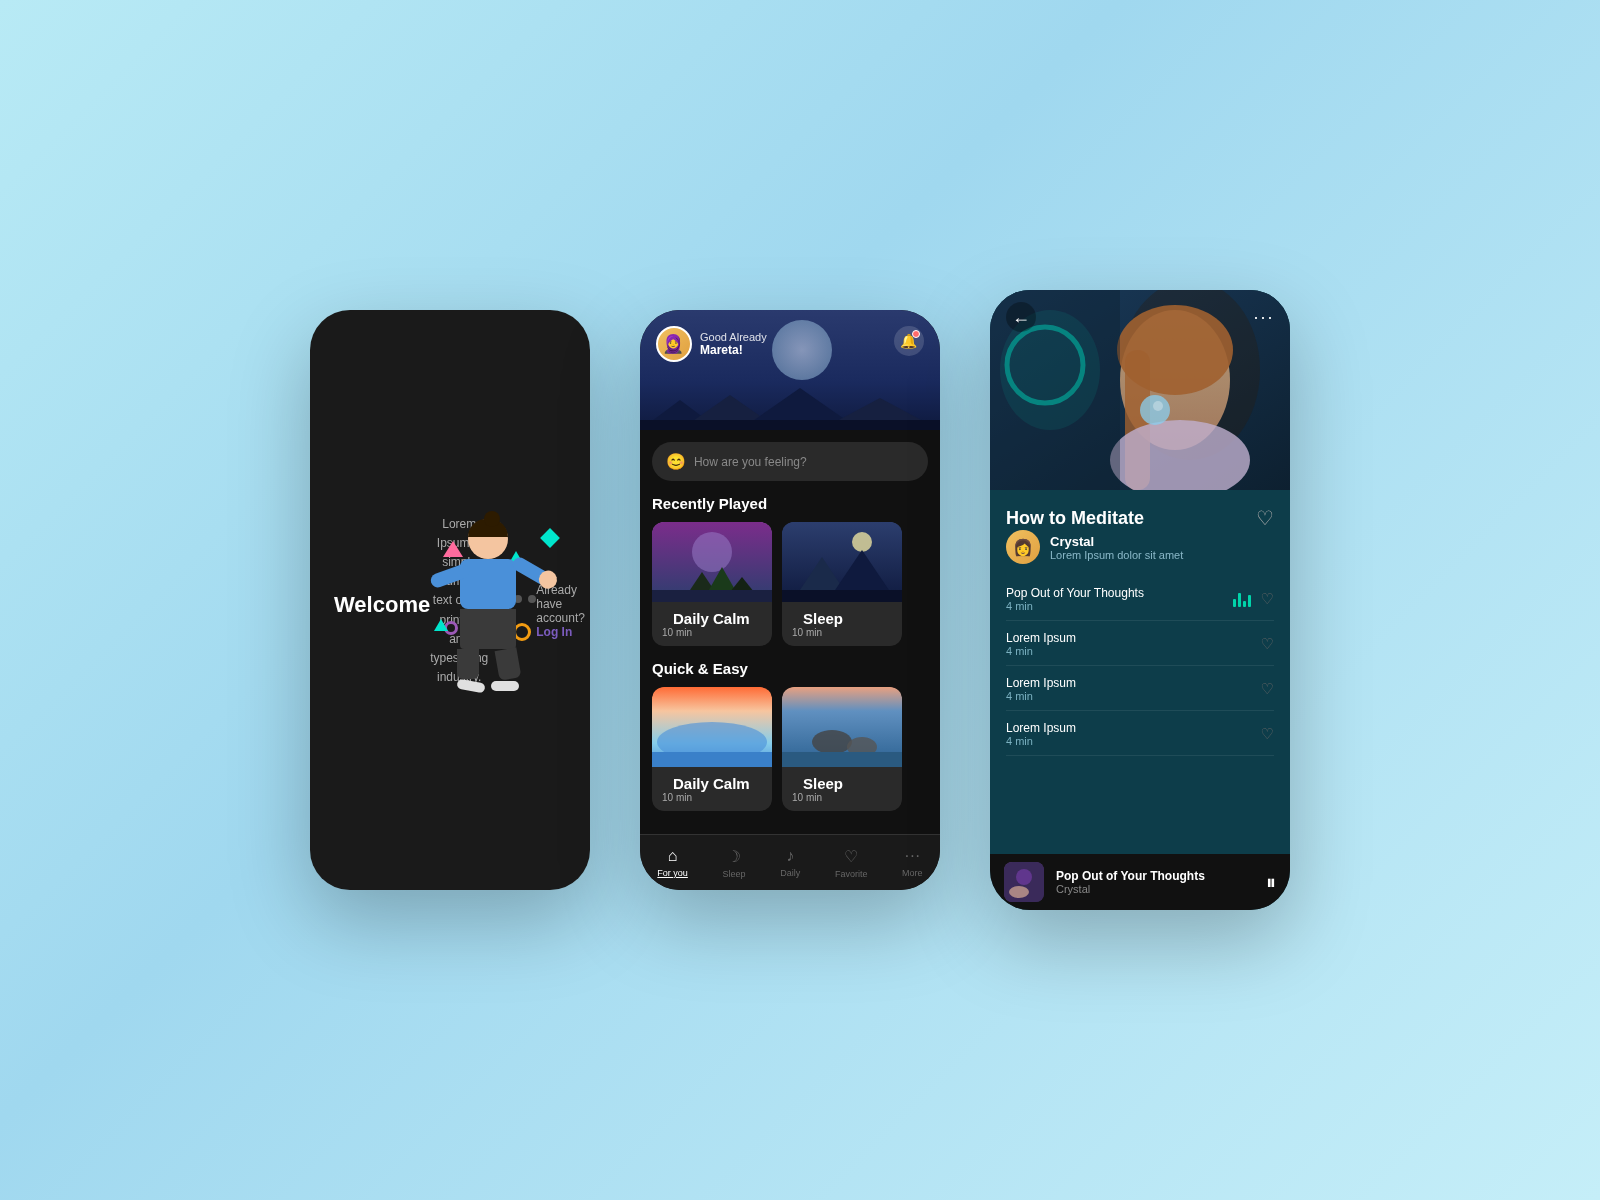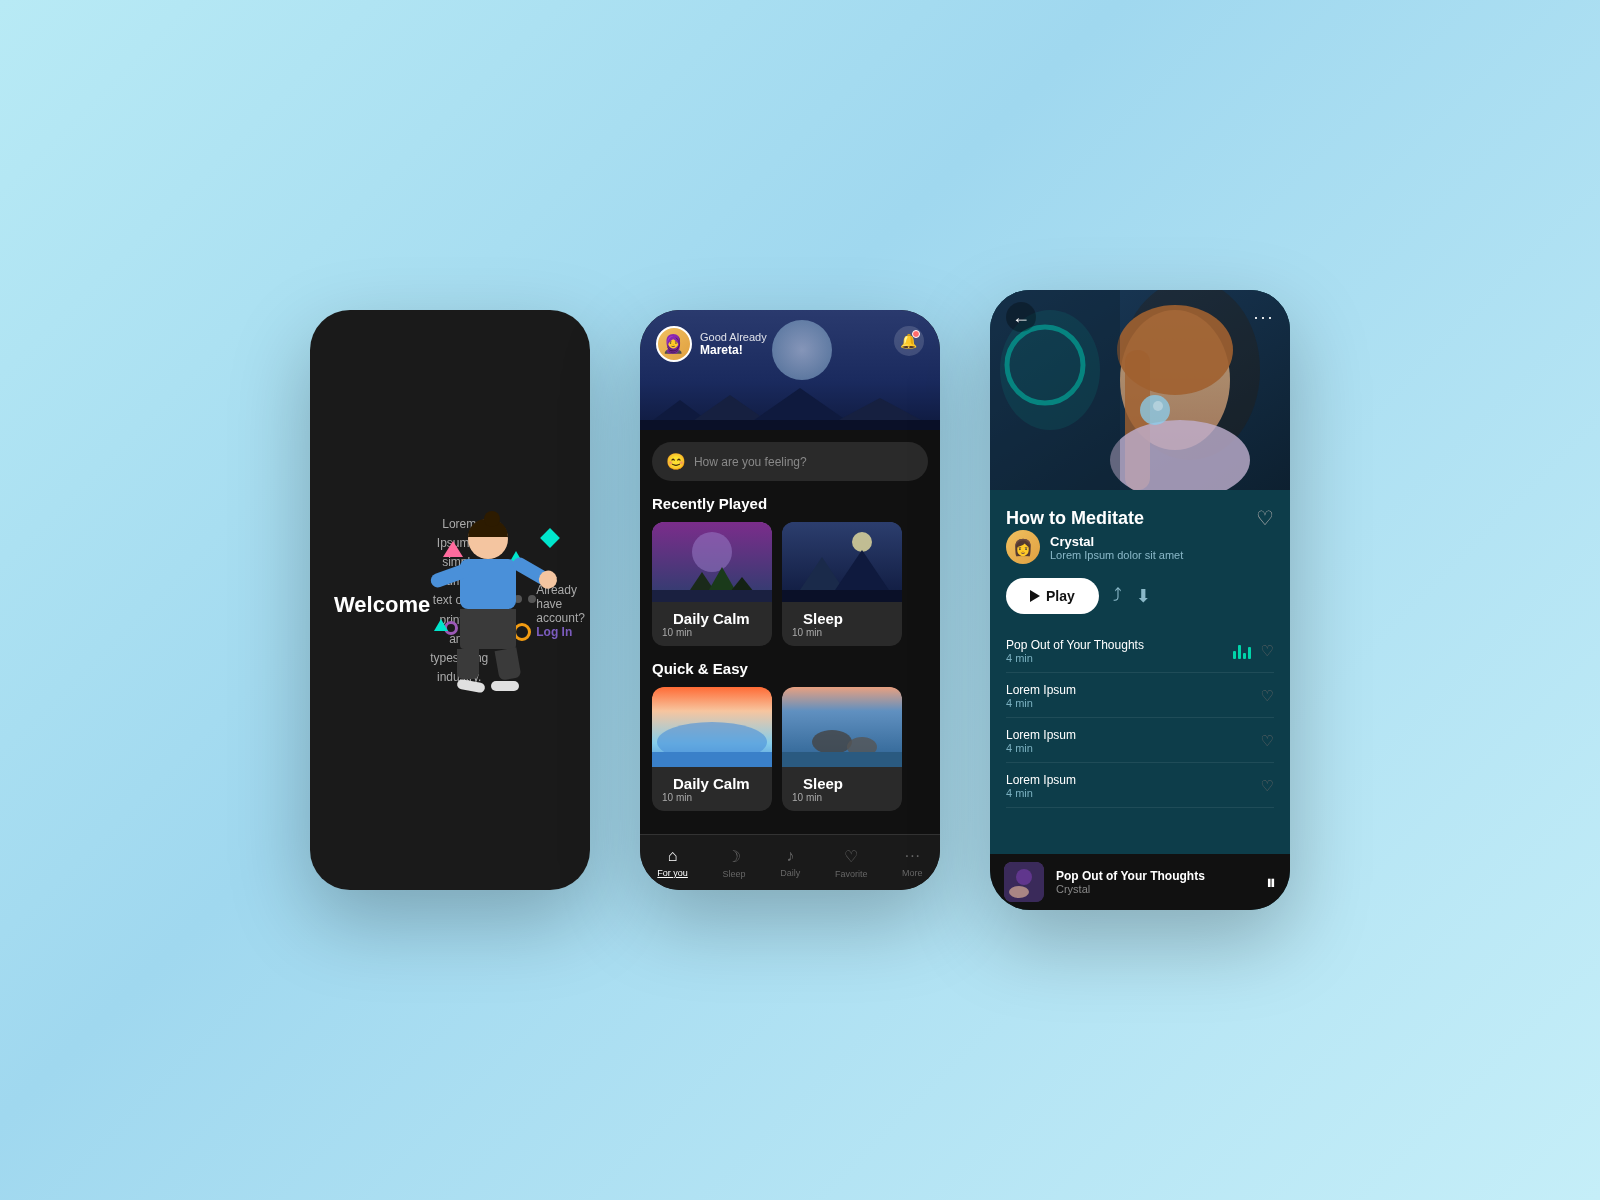--- a/index.html
+++ b/index.html
@@ -998,30 +998,20 @@
       <div class="artist-row">
         <div class="artist-avatar">
           <span>👩</span>
         </div>
         <div class="artist-info">
           <div class="artist-name">Crystal</div>
           <div class="artist-desc">Lorem Ipsum dolor sit amet</div>
         </div>
       </div>
 
-      <div class="play-row">
-        <div class="play-btn">
-          <div class="play-triangle"></div>
-          <span>Play</span>
-        </div>
-        <div class="action-icons">
-          <span>⤴</span>
-          <span>⬇</span>
-        </div>
-      </div>
 
       <div class="track-list">
 
         <div class="track-item">
           <div class="track-info">
             <div class="track-name">Pop Out of Your Thoughts</div>
             <div class="track-duration">4 min</div>
           </div>
           <div class="track-actions">
             <div class="eq-bars">

